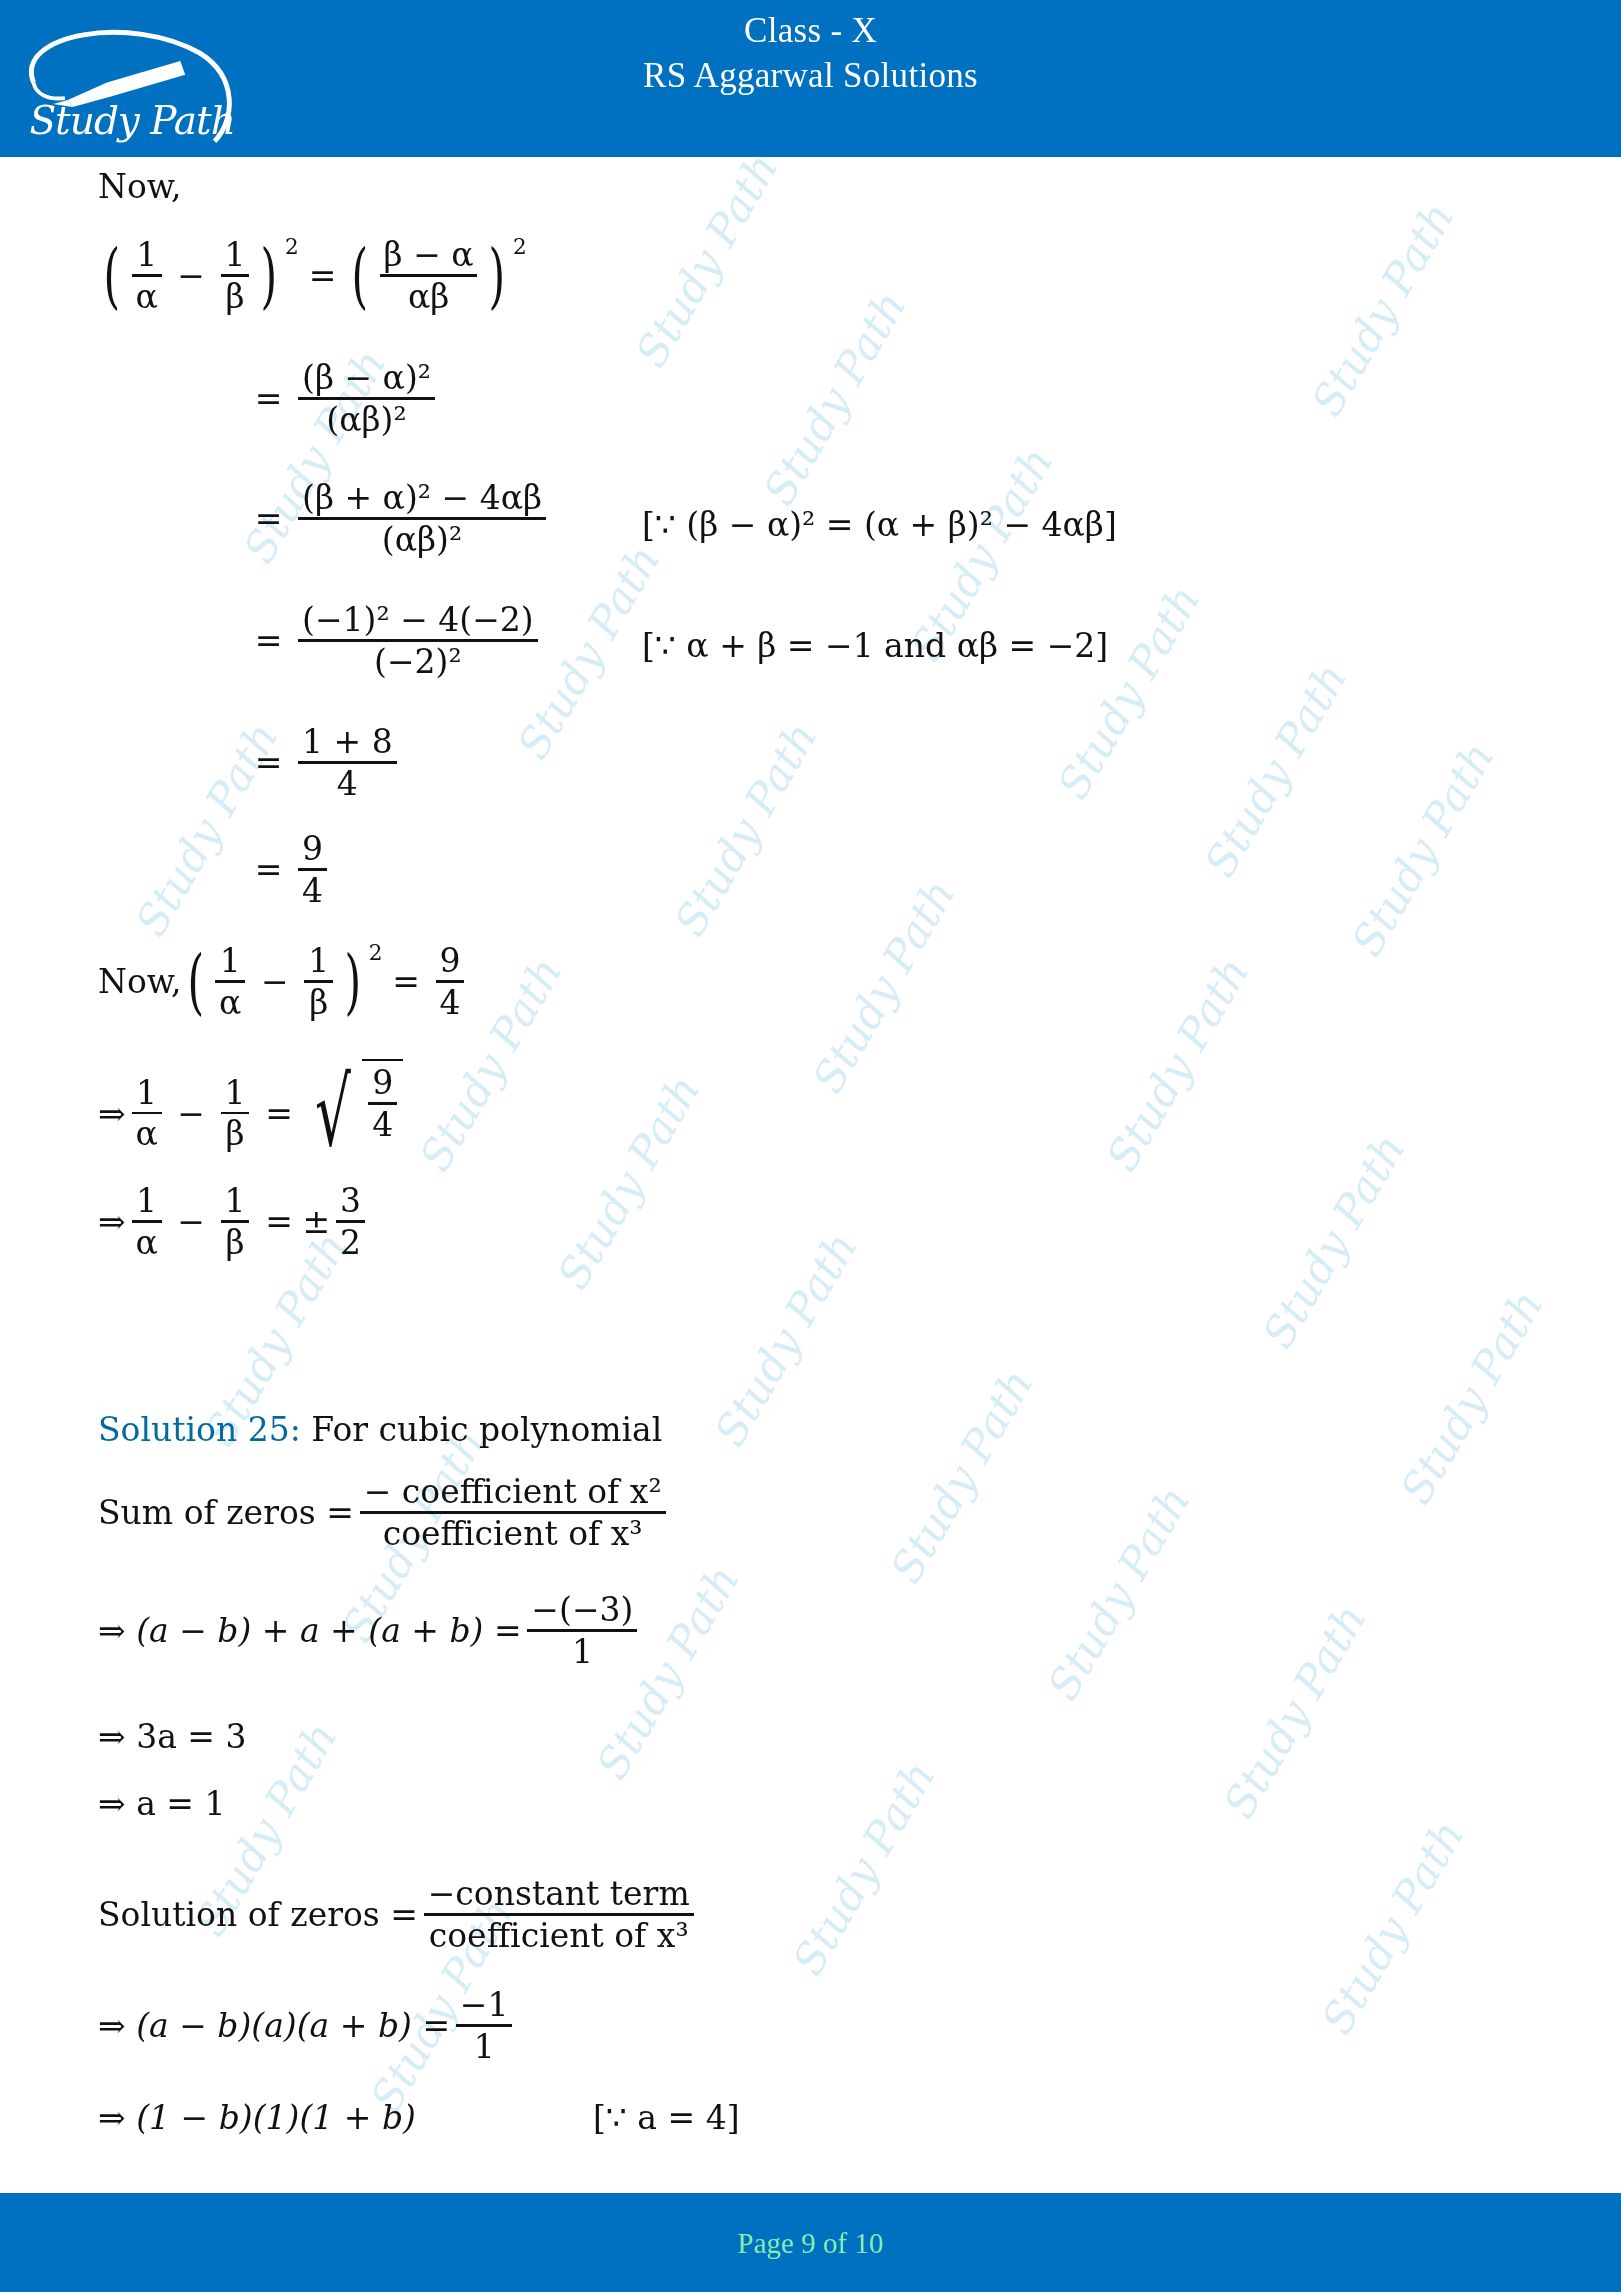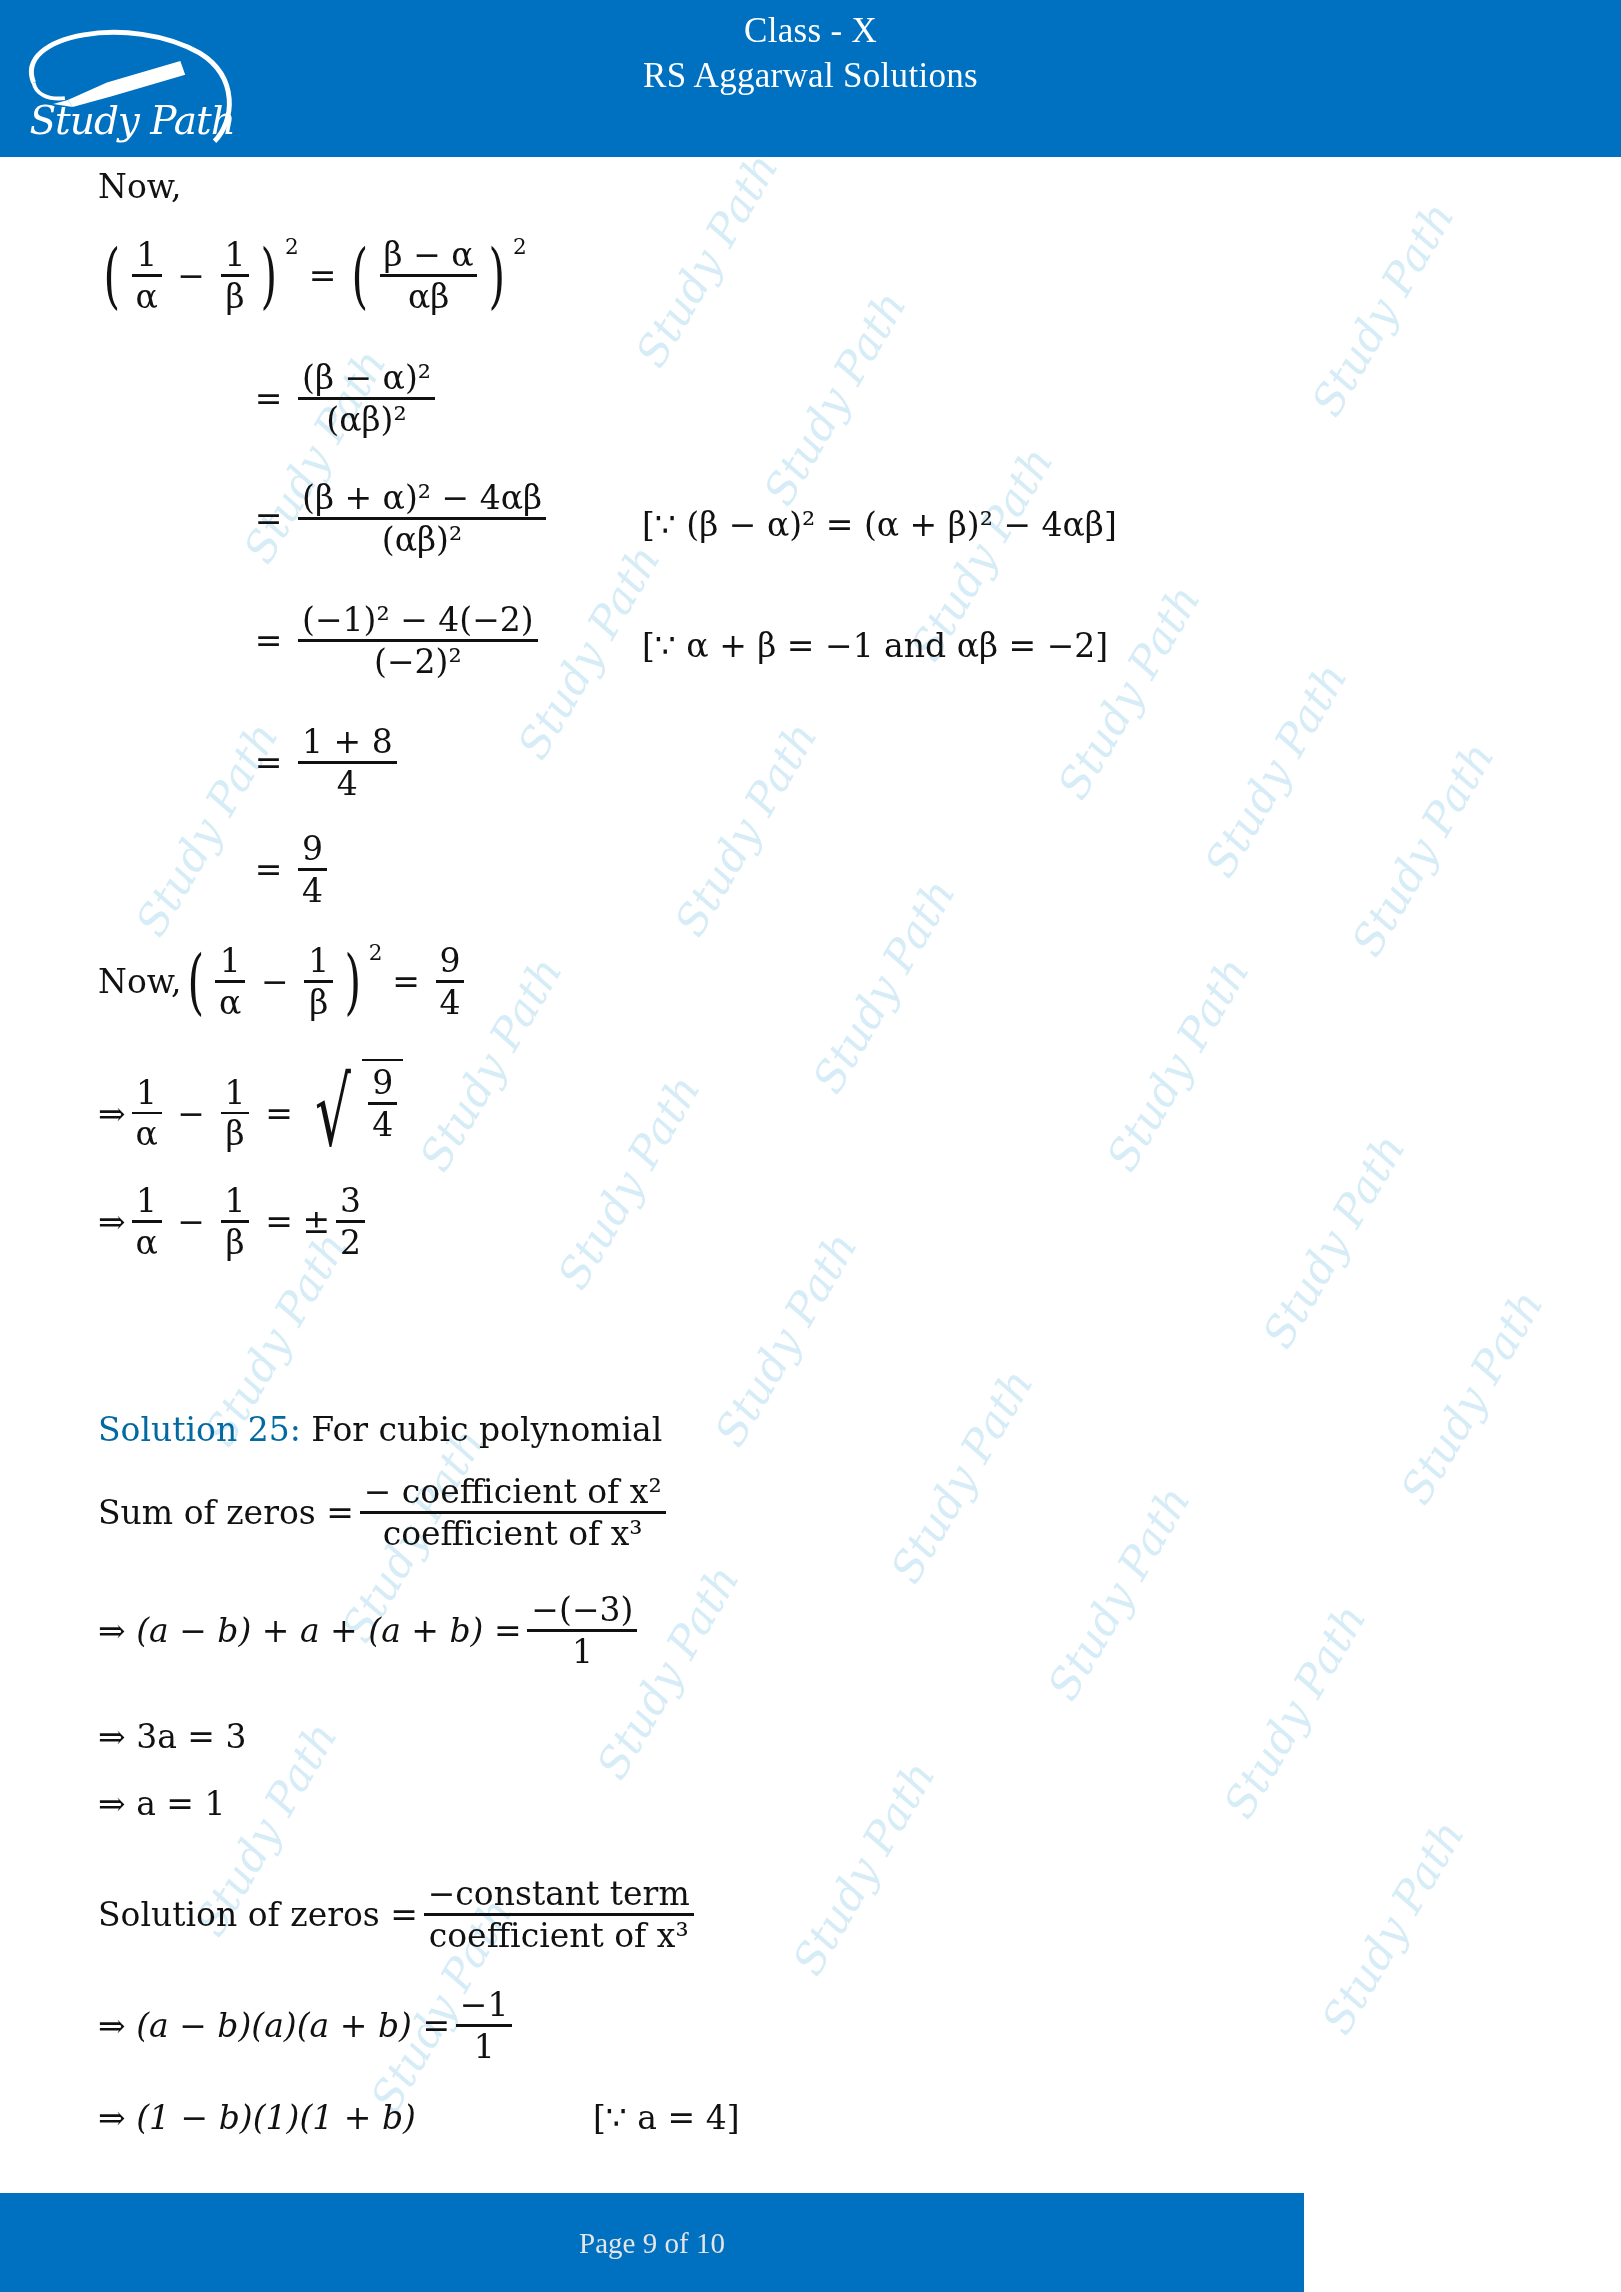--- a/index.html
+++ b/index.html
@@ -17,22 +17,22 @@
     position: absolute; left: 0; right: 0; top: 7.8px; text-align: center;
     font-family: "Liberation Serif", serif; font-size: 35px; line-height: 45px;
     letter-spacing: 0.3px;
   }
   .logo { position: absolute; left: 13.7px; top: 13.7px; width: 225px; height: 137px; }
   .logo .brand {
     position: absolute; left: 15.7px; top: 84px; font-family: "DejaVu Serif", serif;
     font-style: italic; font-size: 39px; color: #fff; letter-spacing: -1px;
   }
   .footer {
-    position: absolute; left: 0; top: 2193px; width: 1304px; height: 100px;
-    background: #0070c0; color: #e5e5e5; text-align: center;
+    position: absolute; left: 0; top: 2193px; width: 1621px; height: 100px;
+    background: #0070c0; color: #86efac; text-align: center;
     font-family: "Liberation Serif", serif; font-size: 29px; line-height: 100px;
   }
   .watermarks { position: absolute; left: 0; top: 157px; width: 1621px; height: 2036px; pointer-events: none; }
   .wm {
     position: absolute; font-family: "DejaVu Serif", serif; font-style: italic;
     color: #d6ecf7; font-size: 43px; transform: rotate(-60deg); white-space: nowrap;
   }
   .content { position: absolute; left: 98px; top: 157px; width: 1431px; }
   .line { position: absolute; left: 0; font-size: 33px; white-space: nowrap; display: flex; align-items: center; }
   .frac { display: inline-flex; flex-direction: column; align-items: center; vertical-align: middle; margin: 0 5.9px; }

